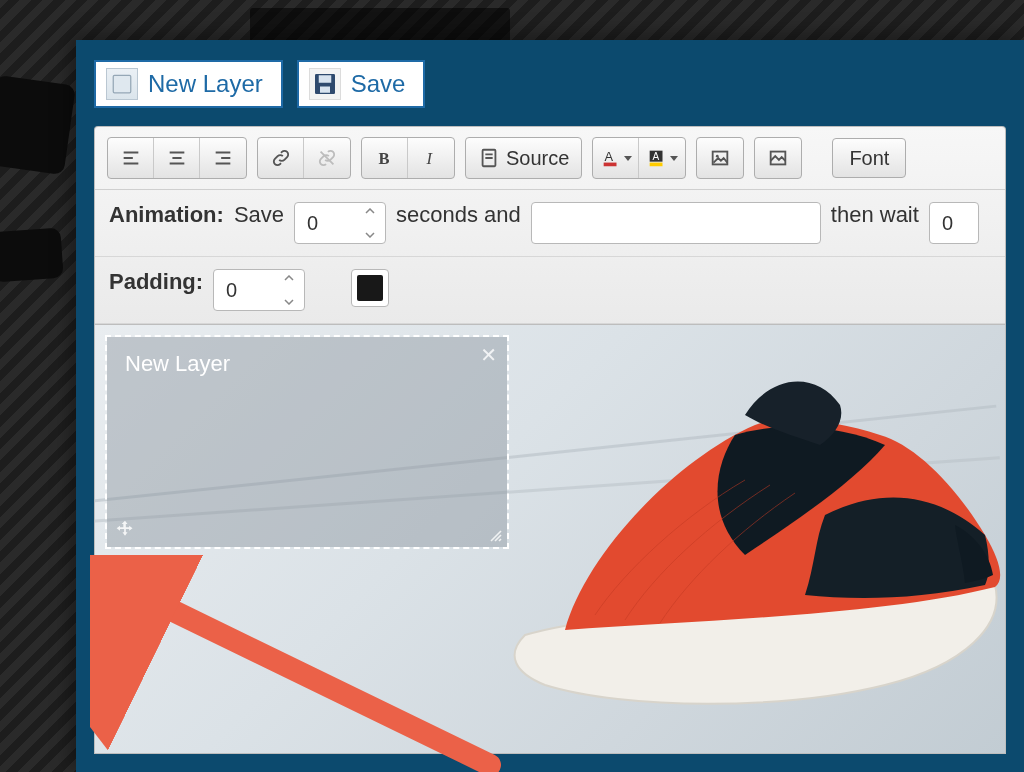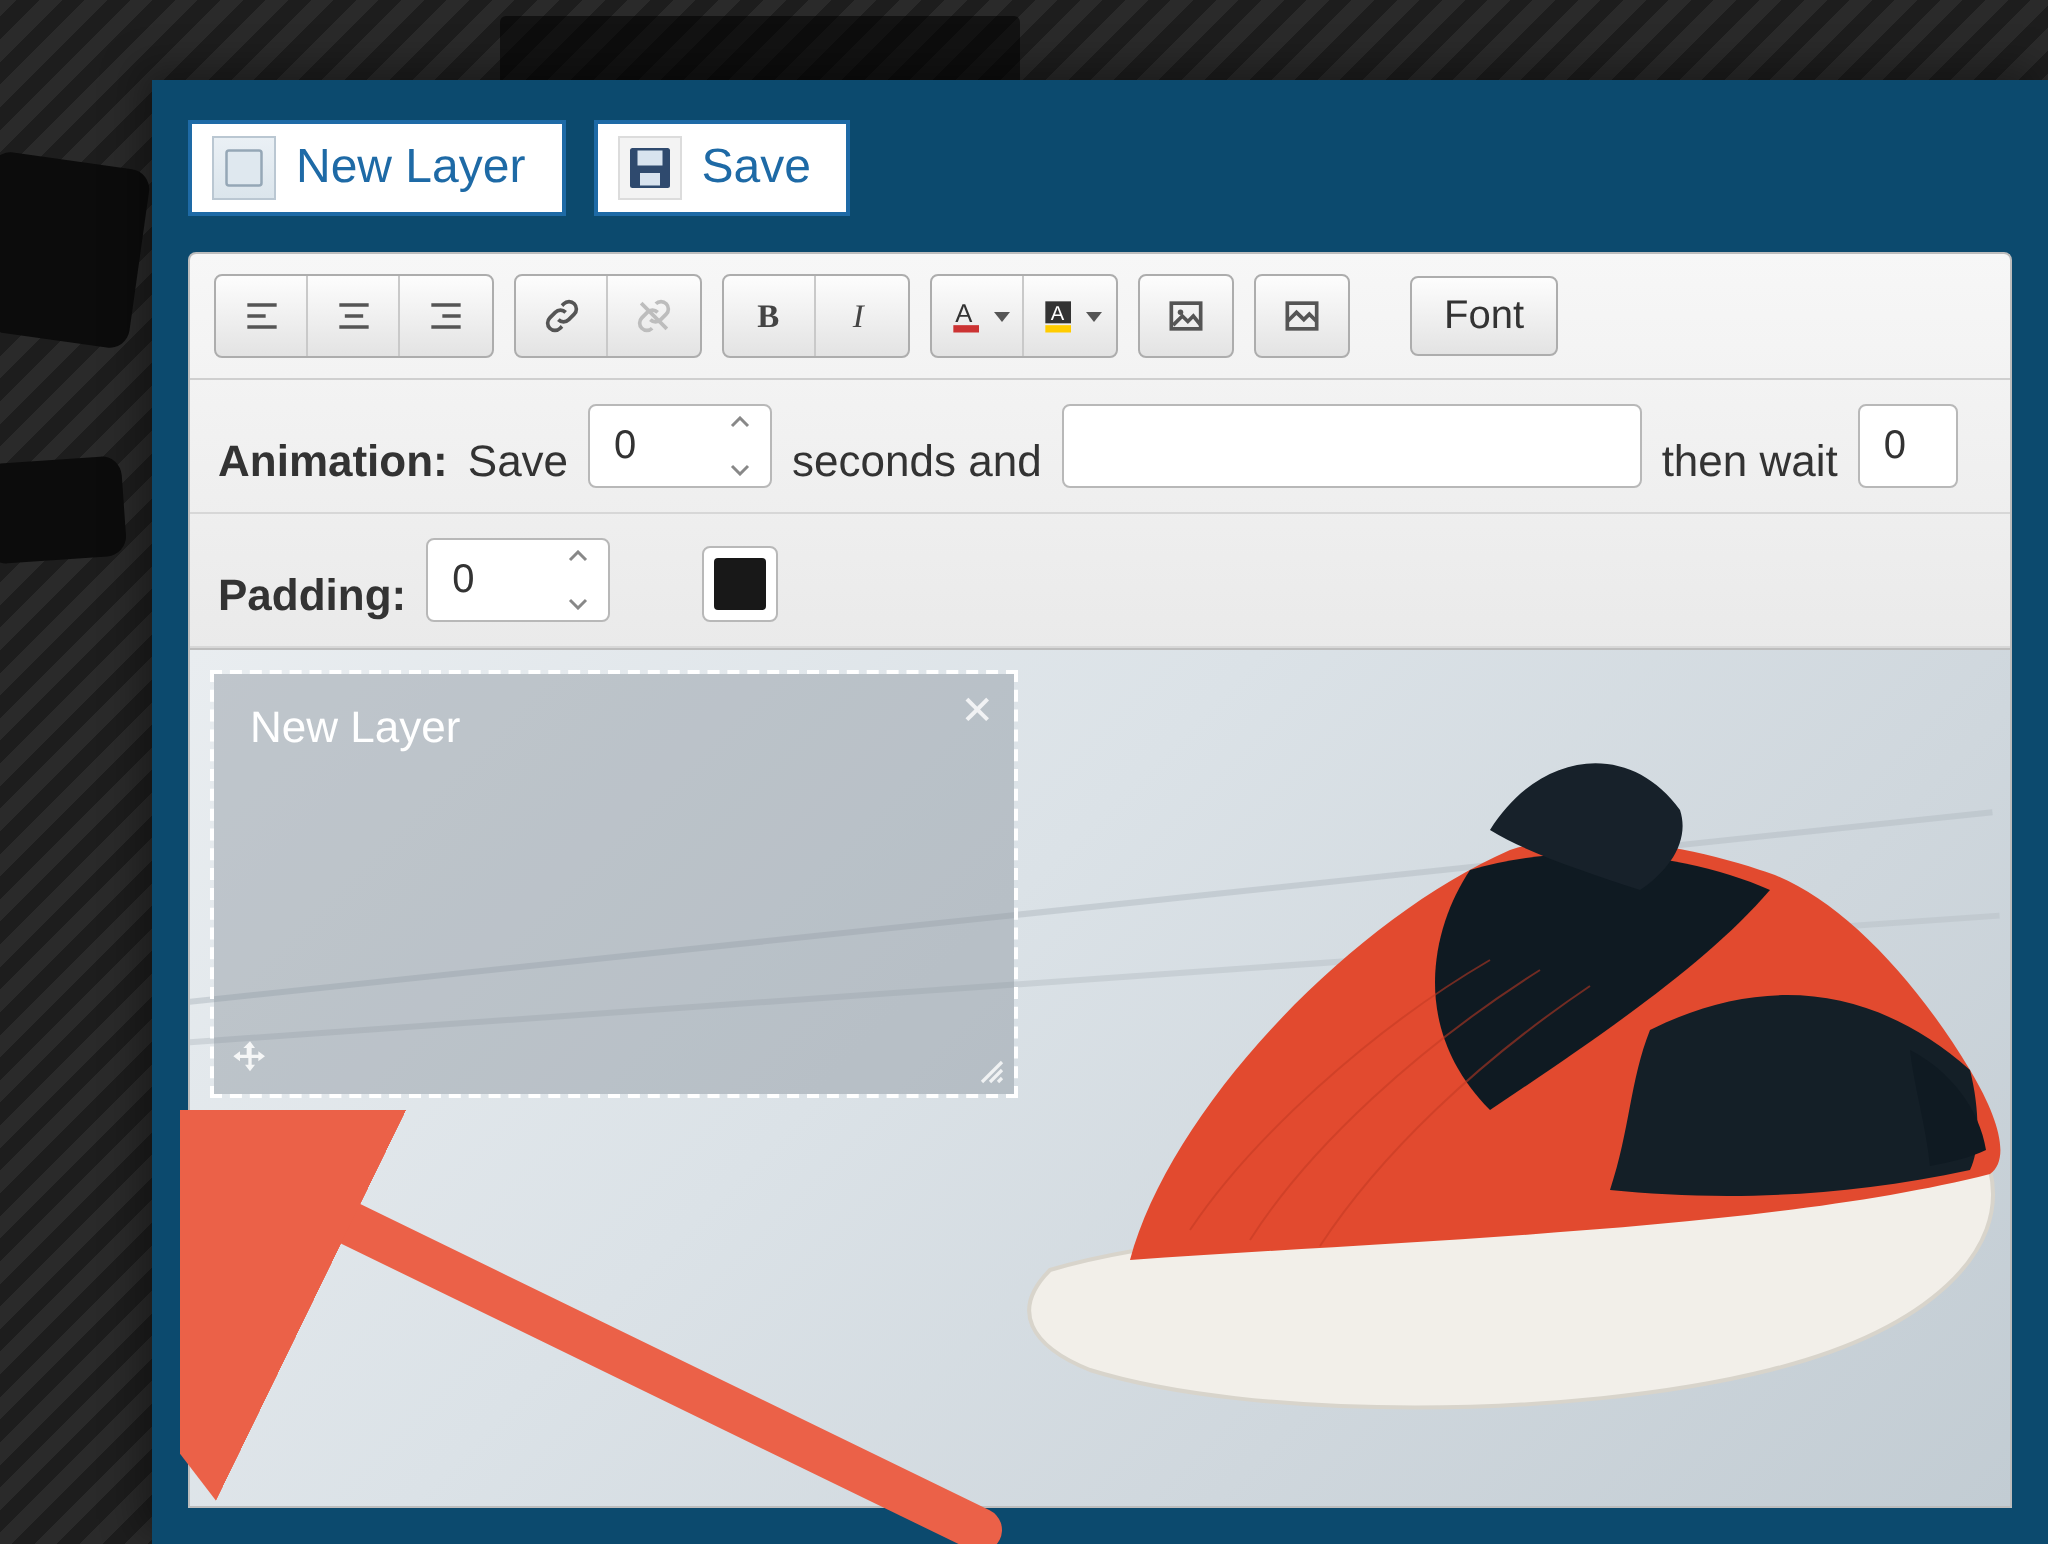--- a/index.html
+++ b/index.html
@@ -118,21 +118,21 @@
     height: 40px;
     border: 1px solid #adadad;
     border-radius: 4px;
     background: linear-gradient(#fdfdfd,#e3e3e3);
     margin-left: 20px;
   }
 
   
   .settings-row {
     display: flex;
-    align-items: flex-end;
+    align-items: flex-start;
     gap: 10px;
     padding: 12px 14px;
     border-bottom: 1px solid #d7d7d7;
     font-size: 22px;
     color: #333;
   }
   .settings-row .strong { font-weight: 700; }
   .num-input {
     position: relative;
     display: inline-flex;
@@ -349,20 +349,30 @@
               <text x="5" y="18" font-size="18" font-family="serif" font-weight="700" fill="#444">B</text>
             </svg>
         </div>
         <div class="tb-btn">
           <svg viewBox="0 0 24 24">
               <text x="7" y="18" font-size="18" font-family="serif" font-style="italic" fill="#444">I</text>
             </svg>
         </div>
       </div>
 
+      <div class="tb-group">
+        <div class="tb-btn wide">
+          <svg viewBox="0 0 24 24" fill="none" stroke="#555" stroke-width="2">
+              <rect x="5" y="3" width="14" height="18" rx="1"></rect>
+              <line x1="8" y1="8" x2="16" y2="8"></line>
+              <line x1="8" y1="12" x2="16" y2="12"></line>
+            </svg>
+          <span class="tb-label">Source</span>
+        </div>
+      </div>
 
       <div class="tb-group">
         <div class="tb-btn">
           <svg viewBox="0 0 24 24">
               <text x="5" y="15" font-size="14" font-family="sans-serif" fill="#333">A</text>
               <rect x="4" y="17" width="14" height="4" fill="#c33"></rect>
             </svg>
           <span class="small-tri"></span>
         </div>
         <div class="tb-btn">

